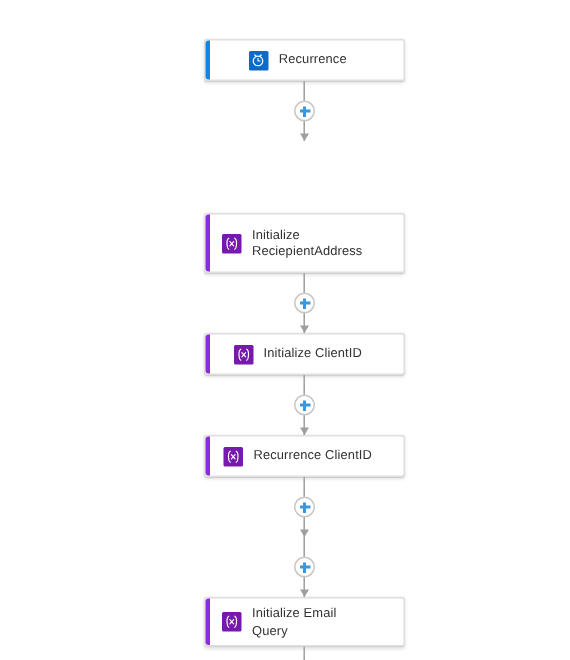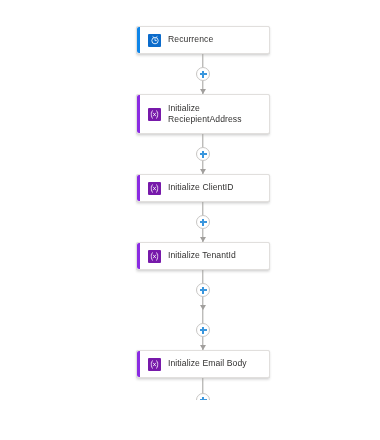--- a/index.html
+++ b/index.html
@@ -36,20 +36,21 @@
     display: flex;
     align-items: center;
     box-sizing: border-box;
     width: 134px;
     min-height: 28px;
     background: #ffffff;
     border: 1px solid #e1dfdd;
     border-radius: 2px;
     box-shadow: 0 1.2px 2.4px rgba(0,0,0,0.13), 0 0.3px 0.6px rgba(0,0,0,0.10);
     padding: 4px 20px 4px 11px;
+    justify-content: center;
   }
 
   .node-accent {
     position: absolute;
     left: 0;
     top: 0;
     bottom: 0;
     width: 3px;
     border-radius: 2px 0 0 2px;
   }
@@ -68,21 +69,21 @@
 
   .node-label {
     font-size: 8.6px;
     line-height: 11.5px;
     color: #323130;
     letter-spacing: 0.01em;
     word-break: break-word;
   }
 
   
-  .node.tall { min-height: 40px; }
+  .node.tall { min-height: 40px; margin-top: 48px; }
 
   
   .connector {
     position: relative;
     width: 134px;
     height: 40px;
   }
   .connector .line {
     position: absolute;
     left: 50%;
@@ -206,46 +207,46 @@
 
     <div class="node">
       <span class="node-accent" style="background:#8a2be2;"></span>
       <span class="node-icon" style="background:#7719aa;">
         <svg width="11" height="11" viewBox="0 0 16 16" aria-hidden="true">
           <path d="M5.1 2.6 C3.4 3.6 3.2 5.1 3.4 8 C3.6 10.9 3.4 12.4 5.1 13.4" fill="none" stroke="#ffffff" stroke-width="1.15" stroke-linecap="round"></path>
           <path d="M10.9 2.6 C12.6 3.6 12.8 5.1 12.6 8 C12.4 10.9 12.6 12.4 10.9 13.4" fill="none" stroke="#ffffff" stroke-width="1.15" stroke-linecap="round"></path>
           <path d="M6.2 5.9 L9.8 10.1 M9.8 5.9 L6.2 10.1" stroke="#ffffff" stroke-width="1.15" stroke-linecap="round"></path>
         </svg>
       </span>
-      <span class="node-label">Initialize TenantId</span>
-    </div>
-
-    <div class="connector">
-      <span class="line"></span>
-      <span class="plus"></span>
-      <span class="arrow"></span>
-    </div>
-
-
-    <div class="connector">
-      <span class="line"></span>
-      <span class="plus"></span>
-      <span class="arrow"></span>
-    </div>
-
-    <div class="node">
-      <span class="node-accent" style="background:#8a2be2;"></span>
-      <span class="node-icon" style="background:#7719aa;">
-        <svg width="11" height="11" viewBox="0 0 16 16" aria-hidden="true">
-          <path d="M5.1 2.6 C3.4 3.6 3.2 5.1 3.4 8 C3.6 10.9 3.4 12.4 5.1 13.4" fill="none" stroke="#ffffff" stroke-width="1.15" stroke-linecap="round"></path>
-          <path d="M10.9 2.6 C12.6 3.6 12.8 5.1 12.6 8 C12.4 10.9 12.6 12.4 10.9 13.4" fill="none" stroke="#ffffff" stroke-width="1.15" stroke-linecap="round"></path>
-          <path d="M6.2 5.9 L9.8 10.1 M9.8 5.9 L6.2 10.1" stroke="#ffffff" stroke-width="1.15" stroke-linecap="round"></path>
-        </svg>
-      </span>
-      <span class="node-label">Initialize Email Body</span>
+      <span class="node-label">Recurrence ClientID</span>
+    </div>
+
+    <div class="connector">
+      <span class="line"></span>
+      <span class="plus"></span>
+      <span class="arrow"></span>
+    </div>
+
+
+    <div class="connector">
+      <span class="line"></span>
+      <span class="plus"></span>
+      <span class="arrow"></span>
+    </div>
+
+    <div class="node">
+      <span class="node-accent" style="background:#8a2be2;"></span>
+      <span class="node-icon" style="background:#7719aa;">
+        <svg width="11" height="11" viewBox="0 0 16 16" aria-hidden="true">
+          <path d="M5.1 2.6 C3.4 3.6 3.2 5.1 3.4 8 C3.6 10.9 3.4 12.4 5.1 13.4" fill="none" stroke="#ffffff" stroke-width="1.15" stroke-linecap="round"></path>
+          <path d="M10.9 2.6 C12.6 3.6 12.8 5.1 12.6 8 C12.4 10.9 12.6 12.4 10.9 13.4" fill="none" stroke="#ffffff" stroke-width="1.15" stroke-linecap="round"></path>
+          <path d="M6.2 5.9 L9.8 10.1 M9.8 5.9 L6.2 10.1" stroke="#ffffff" stroke-width="1.15" stroke-linecap="round"></path>
+        </svg>
+      </span>
+      <span class="node-label">Initialize Email Query</span>
     </div>
 
     <div class="connector tail">
       <span class="line"></span>
       <span class="plus"></span>
     </div>
 
   </div>
 </div>
 

